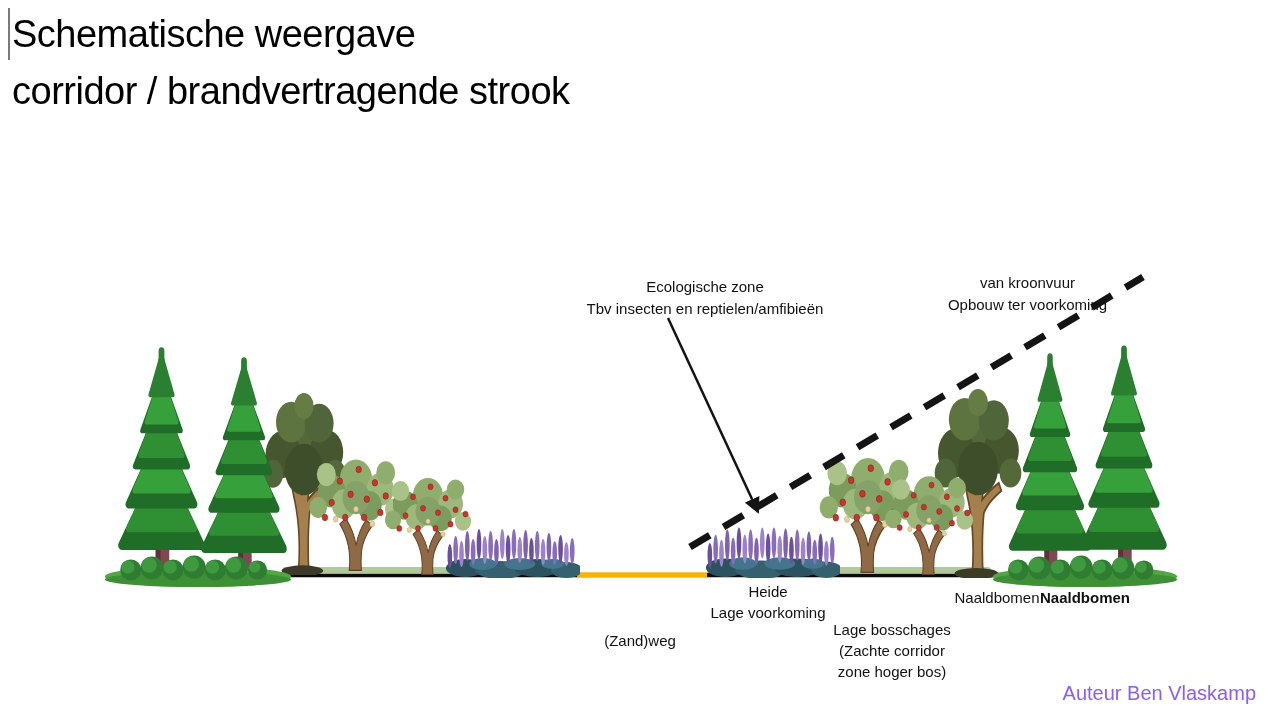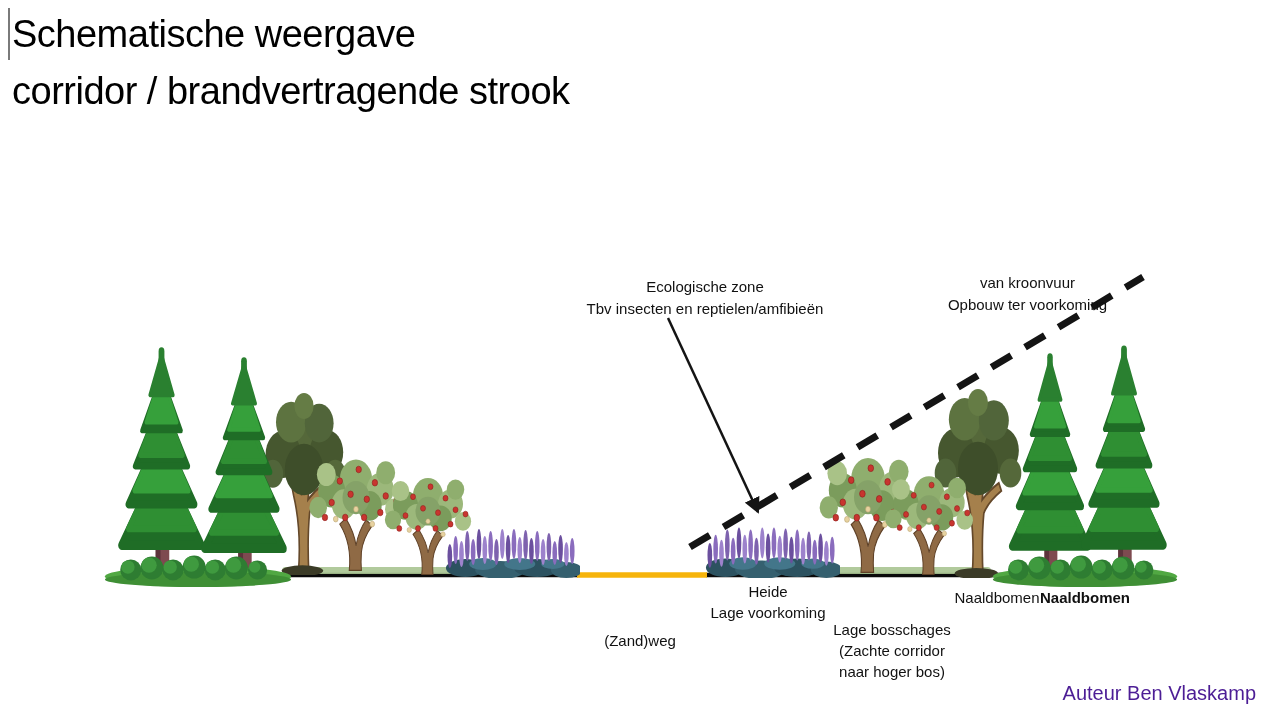--- a/index.html
+++ b/index.html
@@ -13,21 +13,21 @@
     color:#000; white-space:nowrap;
   }
   .cursor{left:8px; top:8px; width:2px; height:52px; background:#7a7a7a;}
   .note{
     font-size:15px; line-height:22px; text-align:center; color:#111; white-space:nowrap;
   }
   .glabel{
     font-size:15px; line-height:21px; text-align:center; color:#111; white-space:nowrap;
   }
   .author{
-    right:10px; top:682px; font-size:20px; color:#4c1d95; white-space:nowrap;
+    right:10px; top:682px; font-size:20px; color:#8b5cf6; white-space:nowrap;
   }
   svg.scene{position:absolute; left:0; top:0;}
 </style>
 </head>
 <body>
 
 <div class="stage">
 
   <svg class="scene" width="1266" height="712" viewBox="0 0 1266 712">
     <defs>
@@ -215,21 +215,21 @@
   <div class="abs glabel" style="left:565px; top:586px; width:150px;margin-top:44px;">(Zand)weg</div>
 
   <div class="abs glabel" style="left:693px; top:581px; width:150px;">
     <div>Heide</div>
     <div>Lage voorkoming</div>
   </div>
 
   <div class="abs glabel" style="left:807px; top:583px; width:170px;margin-top:36px;">
     <div>Lage bosschages</div>
     <div>(Zachte corridor</div>
-    <div>naar hoger bos)</div>
+    <div>zone hoger bos)</div>
   </div>
 
   <div class="abs glabel" style="left:947px; top:587px; width:100px;">Naaldbomen</div>
 
   <div class="abs glabel" style="left:1035px; top:587px; width:100px;font-weight:bold;">Naaldbomen</div>
 
   <div class="abs author">Auteur Ben Vlaskamp</div>
 
 </div>
 

